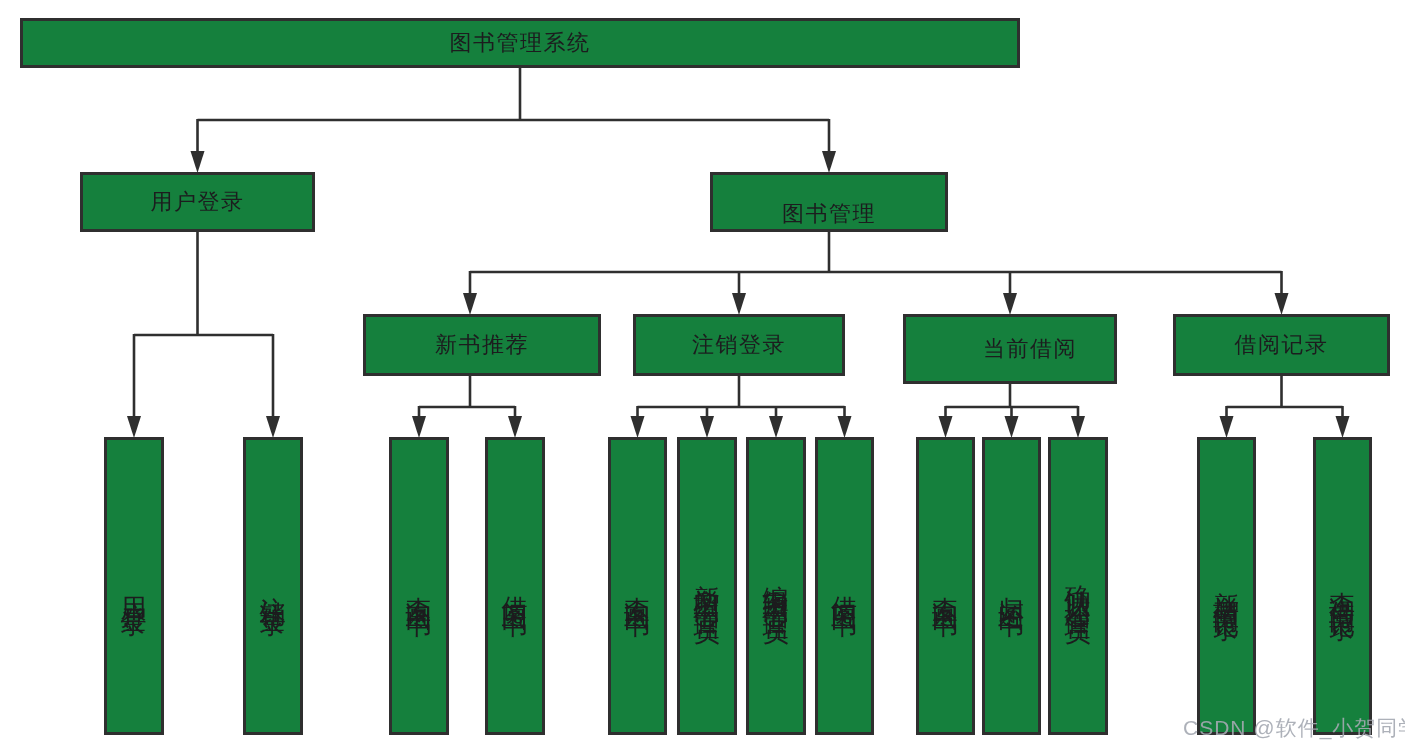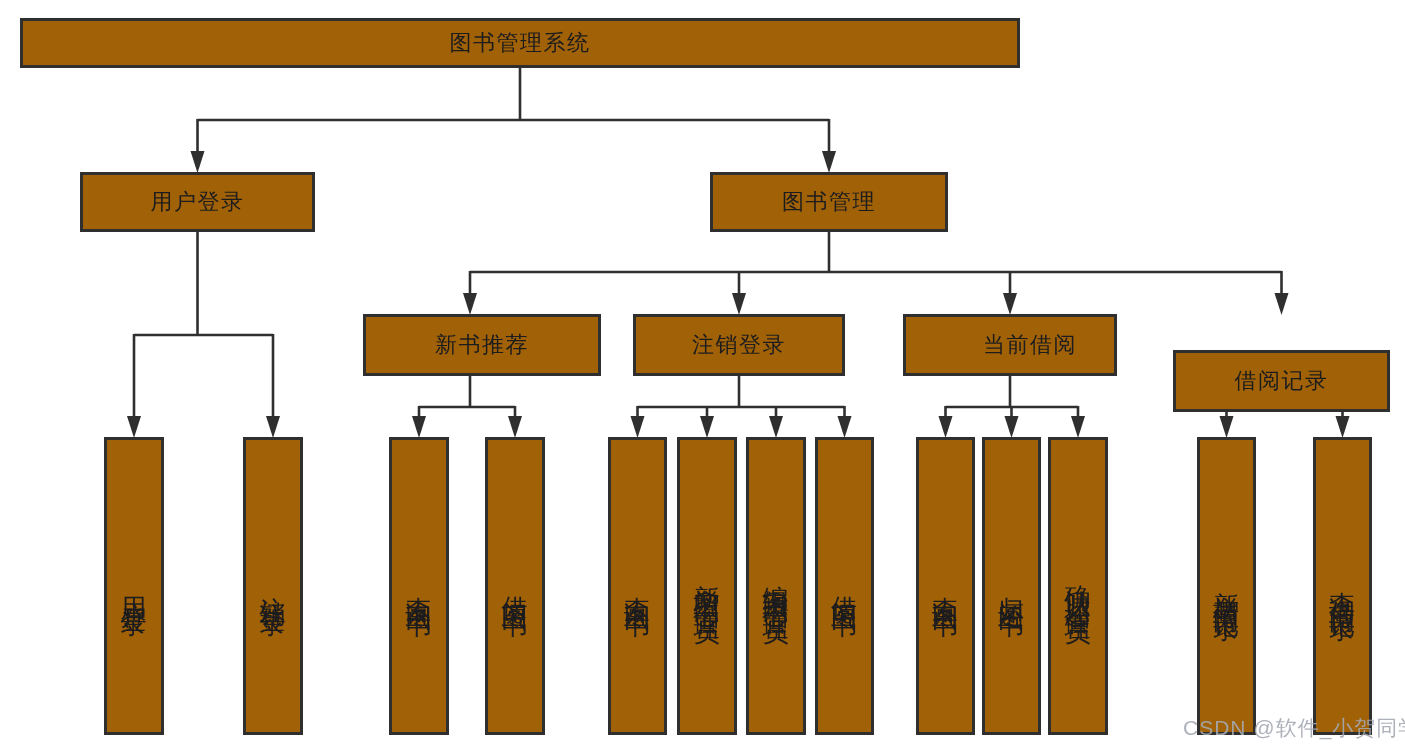--- a/index.html
+++ b/index.html
@@ -10,21 +10,21 @@
     background:#ffffff;
     overflow:hidden;
   }
   svg.connectors{
     position:absolute;left:0;top:0;width:1405px;height:747px;
     pointer-events:none;
   }
   .node{
     position:absolute;
     box-sizing:border-box;
-    background:#a16207;
+    background:#15803d;
     border:3px solid #2f2f2f;
     display:flex;
     align-items:center;
     justify-content:center;
     color:#1c1c1e;
   }
   .node .lbl{
     font-size:22px;
     letter-spacing:1.5px;
     white-space:nowrap;
@@ -106,33 +106,33 @@
       <line x1="1342.5" y1="406" x2="1342.5" y2="423" stroke="#2f2f2f" stroke-width="2.6"></line>
       <polygon points="1335.5,416 1349.5,416 1342.5,438" fill="#2f2f2f"></polygon>
     </svg>
   <div id="nodes">
       <div class="node" style="left: 20px; top: 18px; width: 1000px; height: 50px;">
         <span class="lbl">图书管理系统</span>
       </div>
       <div class="node" style="left: 80px; top: 172px; width: 235px; height: 60px;">
         <span class="lbl">用户登录</span>
       </div>
-      <div class="node" style="left: 710px; top: 172px; width: 238px; height: 60px;">
+      <div class="node" style="left: 710px; top: 172px; width: 238px; height: 60px; align-items: flex-end;">
         <span class="lbl">图书管理</span>
       </div>
       <div class="node" style="left: 363px; top: 314px; width: 238px; height: 62px;">
         <span class="lbl">新书推荐</span>
       </div>
       <div class="node" style="left: 633px; top: 314px; width: 212px; height: 62px;">
         <span class="lbl">注销登录</span>
       </div>
-      <div class="node" style="left: 903px; top: 314px; width: 214px; height: 62px; padding-left: 40px;">
+      <div class="node" style="left: 903px; top: 314px; width: 214px; height: 70px; padding-left: 40px;">
         <span class="lbl">当前借阅</span>
       </div>
-      <div class="node" style="left: 1173px; top: 314px; width: 217px; height: 62px; margin-top: 36px;">
+      <div class="node" style="left: 1173px; top: 314px; width: 217px; height: 62px;">
         <span class="lbl">借阅记录</span>
       </div>
       <div class="node v" style="left: 104px; top: 437px; width: 60px; height: 298px;">
         <span class="lbl">用户登录</span>
       </div>
       <div class="node v" style="left: 243px; top: 437px; width: 60px; height: 298px;">
         <span class="lbl">注销登录</span>
       </div>
       <div class="node v" style="left: 389px; top: 437px; width: 60px; height: 298px;">
         <span class="lbl">查询图书</span>

